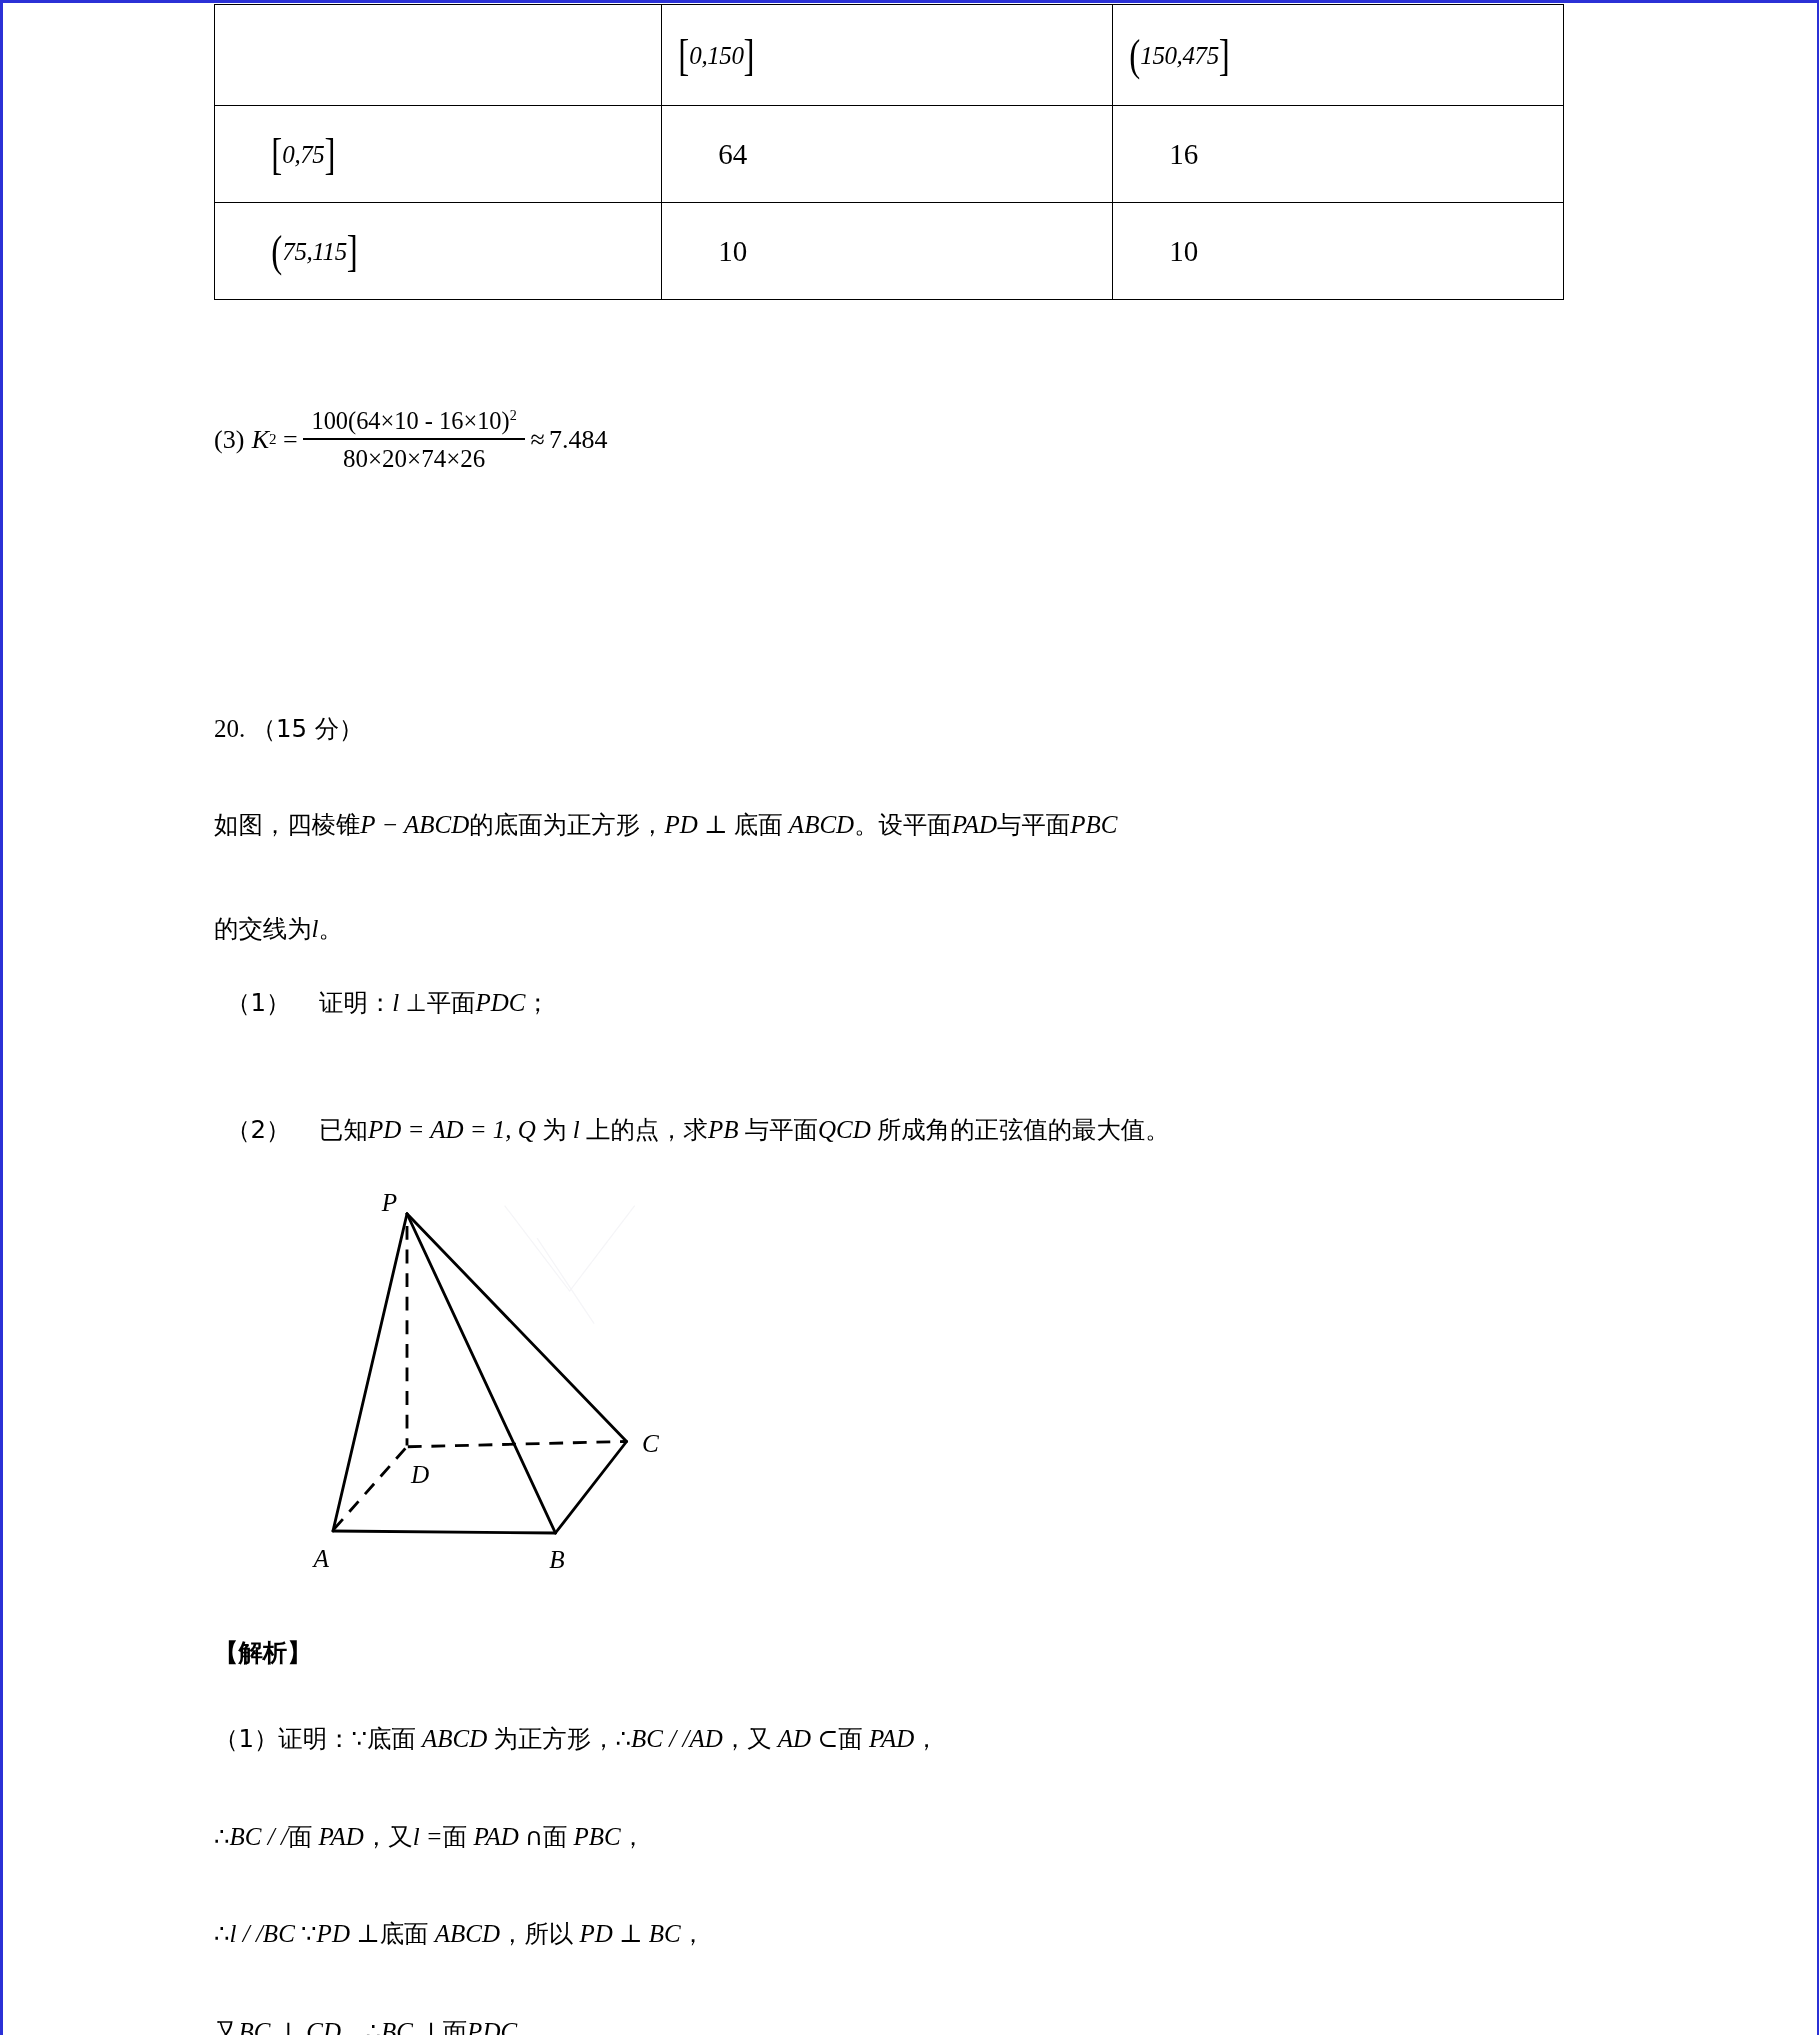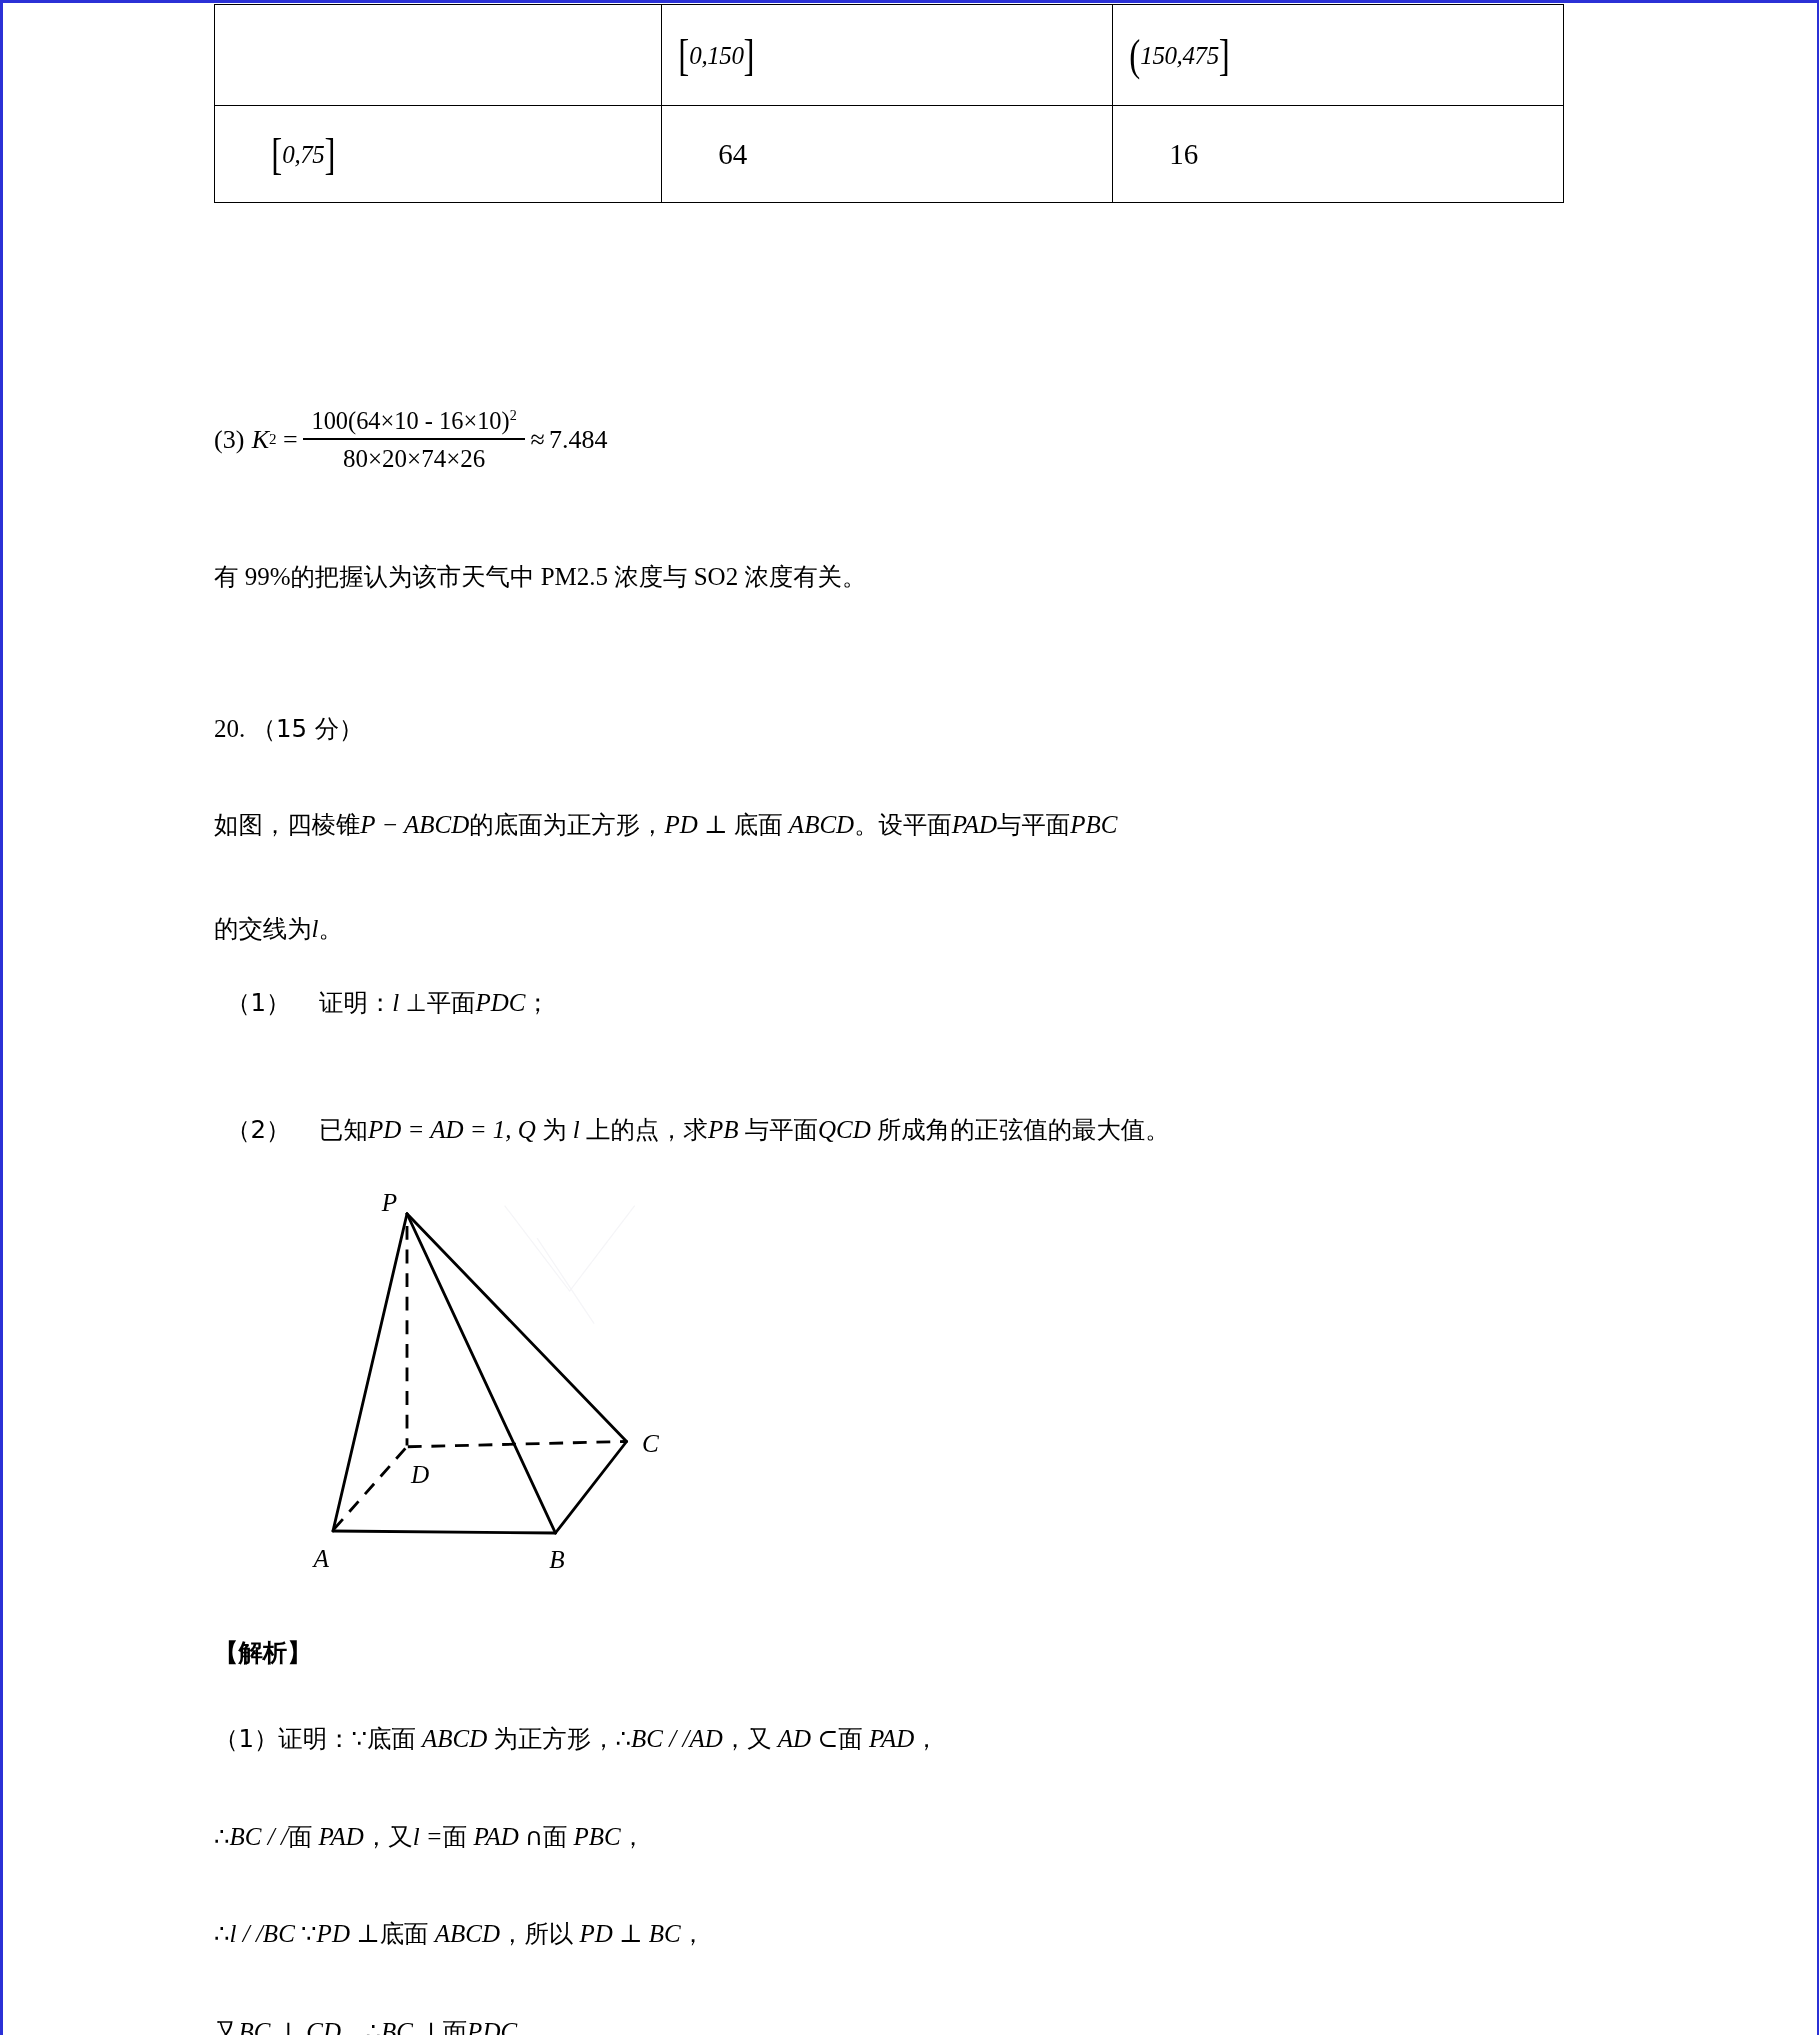--- a/index.html
+++ b/index.html
@@ -196,20 +196,33 @@
       <td class="col-a">
         <div class="cell-pad cell-interval">
           <span class="bracket">[</span><span class="iv-nums">0,75</span><span class="bracket">]</span>
         </div>
       </td>
       <td class="col-b">
         <div class="cell-pad cell-num">64</div>
       </td>
       <td class="col-c">
         <div class="cell-pad cell-num">16</div>
+      </td>
+    </tr>
+    <tr class="body">
+      <td class="col-a">
+        <div class="cell-pad cell-interval">
+          <span class="bracket">(</span><span class="iv-nums">75,115</span><span class="bracket">]</span>
+        </div>
+      </td>
+      <td class="col-b">
+        <div class="cell-pad cell-num">10</div>
+      </td>
+      <td class="col-c">
+        <div class="cell-pad cell-num">10</div>
       </td>
     </tr>
   </tbody>
     </table>
 
   <div class="formula-row">
     <span class="mn">(3)</span>
     <span style="width:7.3px;display:inline-block"></span>
     <span class="mi">K</span>
       <sup class="expn">2</sup>
@@ -218,28 +231,20 @@
     <span class="frac">
       <span class="num"><span>100(64×10 - 16×10)</span><sup class="expn">2</sup></span>
       <span class="bar"></span>
       <span class="den">80×20×74×26</span>
     </span>
     <span class="mn">≈</span>
     <span style="width:4.1px;display:inline-block"></span>
     <span class="mn">7.484</span>
   </div>
 
-  <div class="line" style="top:564px">
-    <span class="cn">有</span>
-    <span class="mn">99%</span><span class="cn">的把握认为该市天气中</span>
-    <span class="mn">PM2.5</span>
-    <span class="cn">浓度与</span>
-    <span class="mn">SO2</span>
-    <span class="cn">浓度有关。</span>
-  </div>
 
   <div class="line" style="top:716px">
     <span class="mn">20.</span>
     <span class="cn">（15 分）</span>
   </div>
 
   <div class="line" style="top:812px">
     <span class="cn">如图，四棱锥</span><span class="mi">P − ABCD</span><span class="cn">的底面为正方形，</span><span class="mi">PD ⊥</span> <span class="cn">底面</span> <span class="mi">ABCD</span><span class="cn">。设平面</span><span class="mi">PAD</span><span class="cn">与平面</span><span class="mi">PBC</span>
   </div>
 

